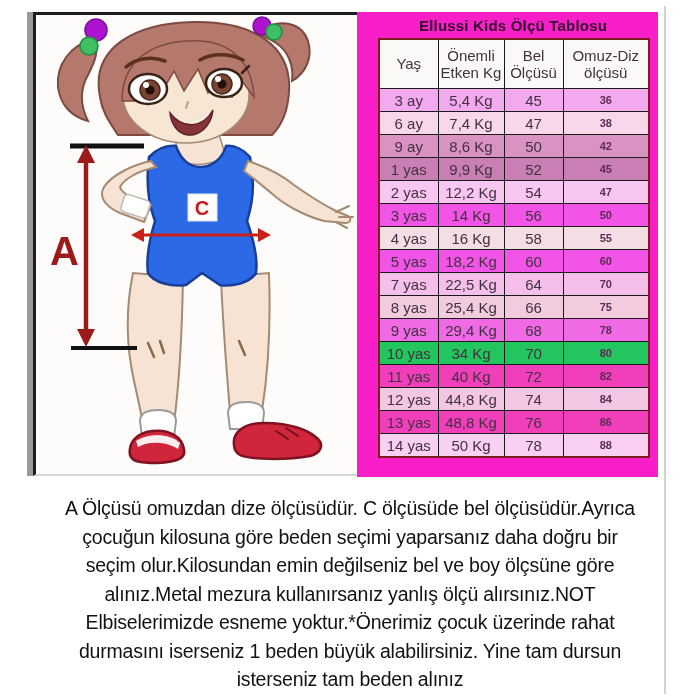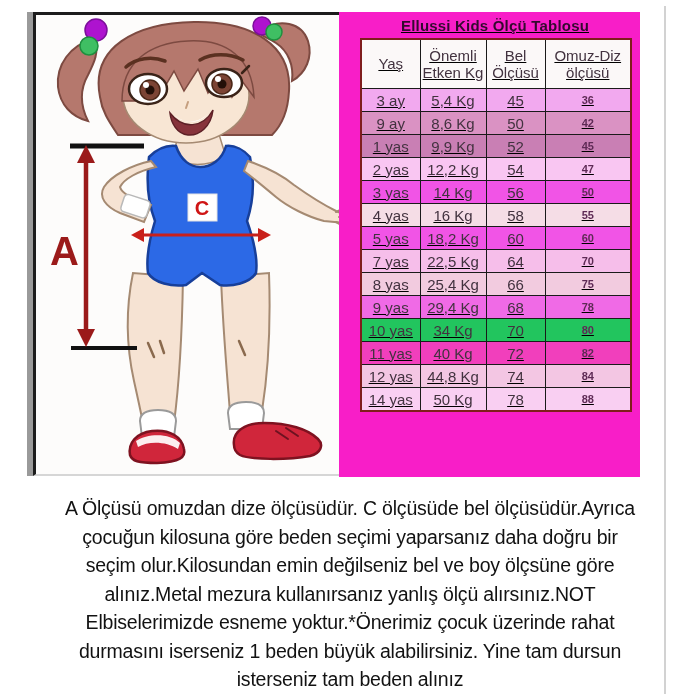--- a/index.html
+++ b/index.html
@@ -8,22 +8,22 @@
     font-family:"Liberation Sans",sans-serif;
   }
   .gray-vline{position:absolute;left:664px;top:6px;width:2px;height:688px;background:#d2d2d2;}
   .figure-box{
     position:absolute;left:33px;top:12px;width:324px;height:464px;background:#fdfcfb;
     border-top:3px solid #1c1c1c;border-left:3px solid #1c1c1c;border-bottom:2px solid #d6d6d6;
     box-shadow:-6px 0 0 #9a9a9a;box-sizing:border-box;
   }
   .figure-box svg{display:block;width:100%;height:100%;}
   .table-frame{
-    position:absolute;left:339px;top:12px;width:301px;height:465px;
-    box-sizing:border-box;padding:1px 10px 10px 21px;text-decoration:underline;
+    position:absolute;left:357px;top:12px;width:301px;height:465px;
+    box-sizing:border-box;padding:1px 10px 10px 21px;
   }
   .table-title{
     height:25px;line-height:25px;text-align:center;font-size:15px;font-weight:600;
     color:#33092e;letter-spacing:.2px;white-space:nowrap;
   }
   table.size-table{border-collapse:collapse;width:270px;table-layout:fixed;border:2px solid #7f1d1d;}
   table.size-table th,table.size-table td{
     border:1px solid #1a1a1a;text-align:center;vertical-align:middle;
     font-size:15px;color:#42323f;padding:0;overflow:hidden;
   }
@@ -151,20 +151,26 @@
           <th>Omuz-Diz ölçüsü</th>
         </tr>
       </thead>
       <tbody>
           <tr style="background: rgb(242, 169, 239); border-radius: 11px;">
             <td>3 ay</td>
             <td>5,4 Kg</td>
             <td>45</td>
             <td class="small">36</td>
           </tr>
+          <tr style="background: rgb(247, 215, 233);">
+            <td>6 ay</td>
+            <td>7,4 Kg</td>
+            <td>47</td>
+            <td class="small">38</td>
+          </tr>
           <tr style="background: rgb(218, 146, 195);">
             <td>9 ay</td>
             <td>8,6 Kg</td>
             <td>50</td>
             <td class="small">42</td>
           </tr>
           <tr style="background: rgb(201, 127, 180);">
             <td>1 yas</td>
             <td>9,9 Kg</td>
             <td>52</td>
@@ -222,20 +228,26 @@
             <td>11 yas</td>
             <td>40 Kg</td>
             <td>72</td>
             <td class="small">82</td>
           </tr>
           <tr style="background: rgb(243, 198, 227);">
             <td>12 yas</td>
             <td>44,8 Kg</td>
             <td>74</td>
             <td class="small">84</td>
+          </tr>
+          <tr style="background: rgb(241, 63, 188);">
+            <td>13 yas</td>
+            <td>48,8 Kg</td>
+            <td>76</td>
+            <td class="small">86</td>
           </tr>
           <tr style="background: rgb(249, 207, 242);">
             <td>14 yas</td>
             <td>50 Kg</td>
             <td>78</td>
             <td class="small">88</td>
           </tr>
         </tbody>
     </table>
   </div>

